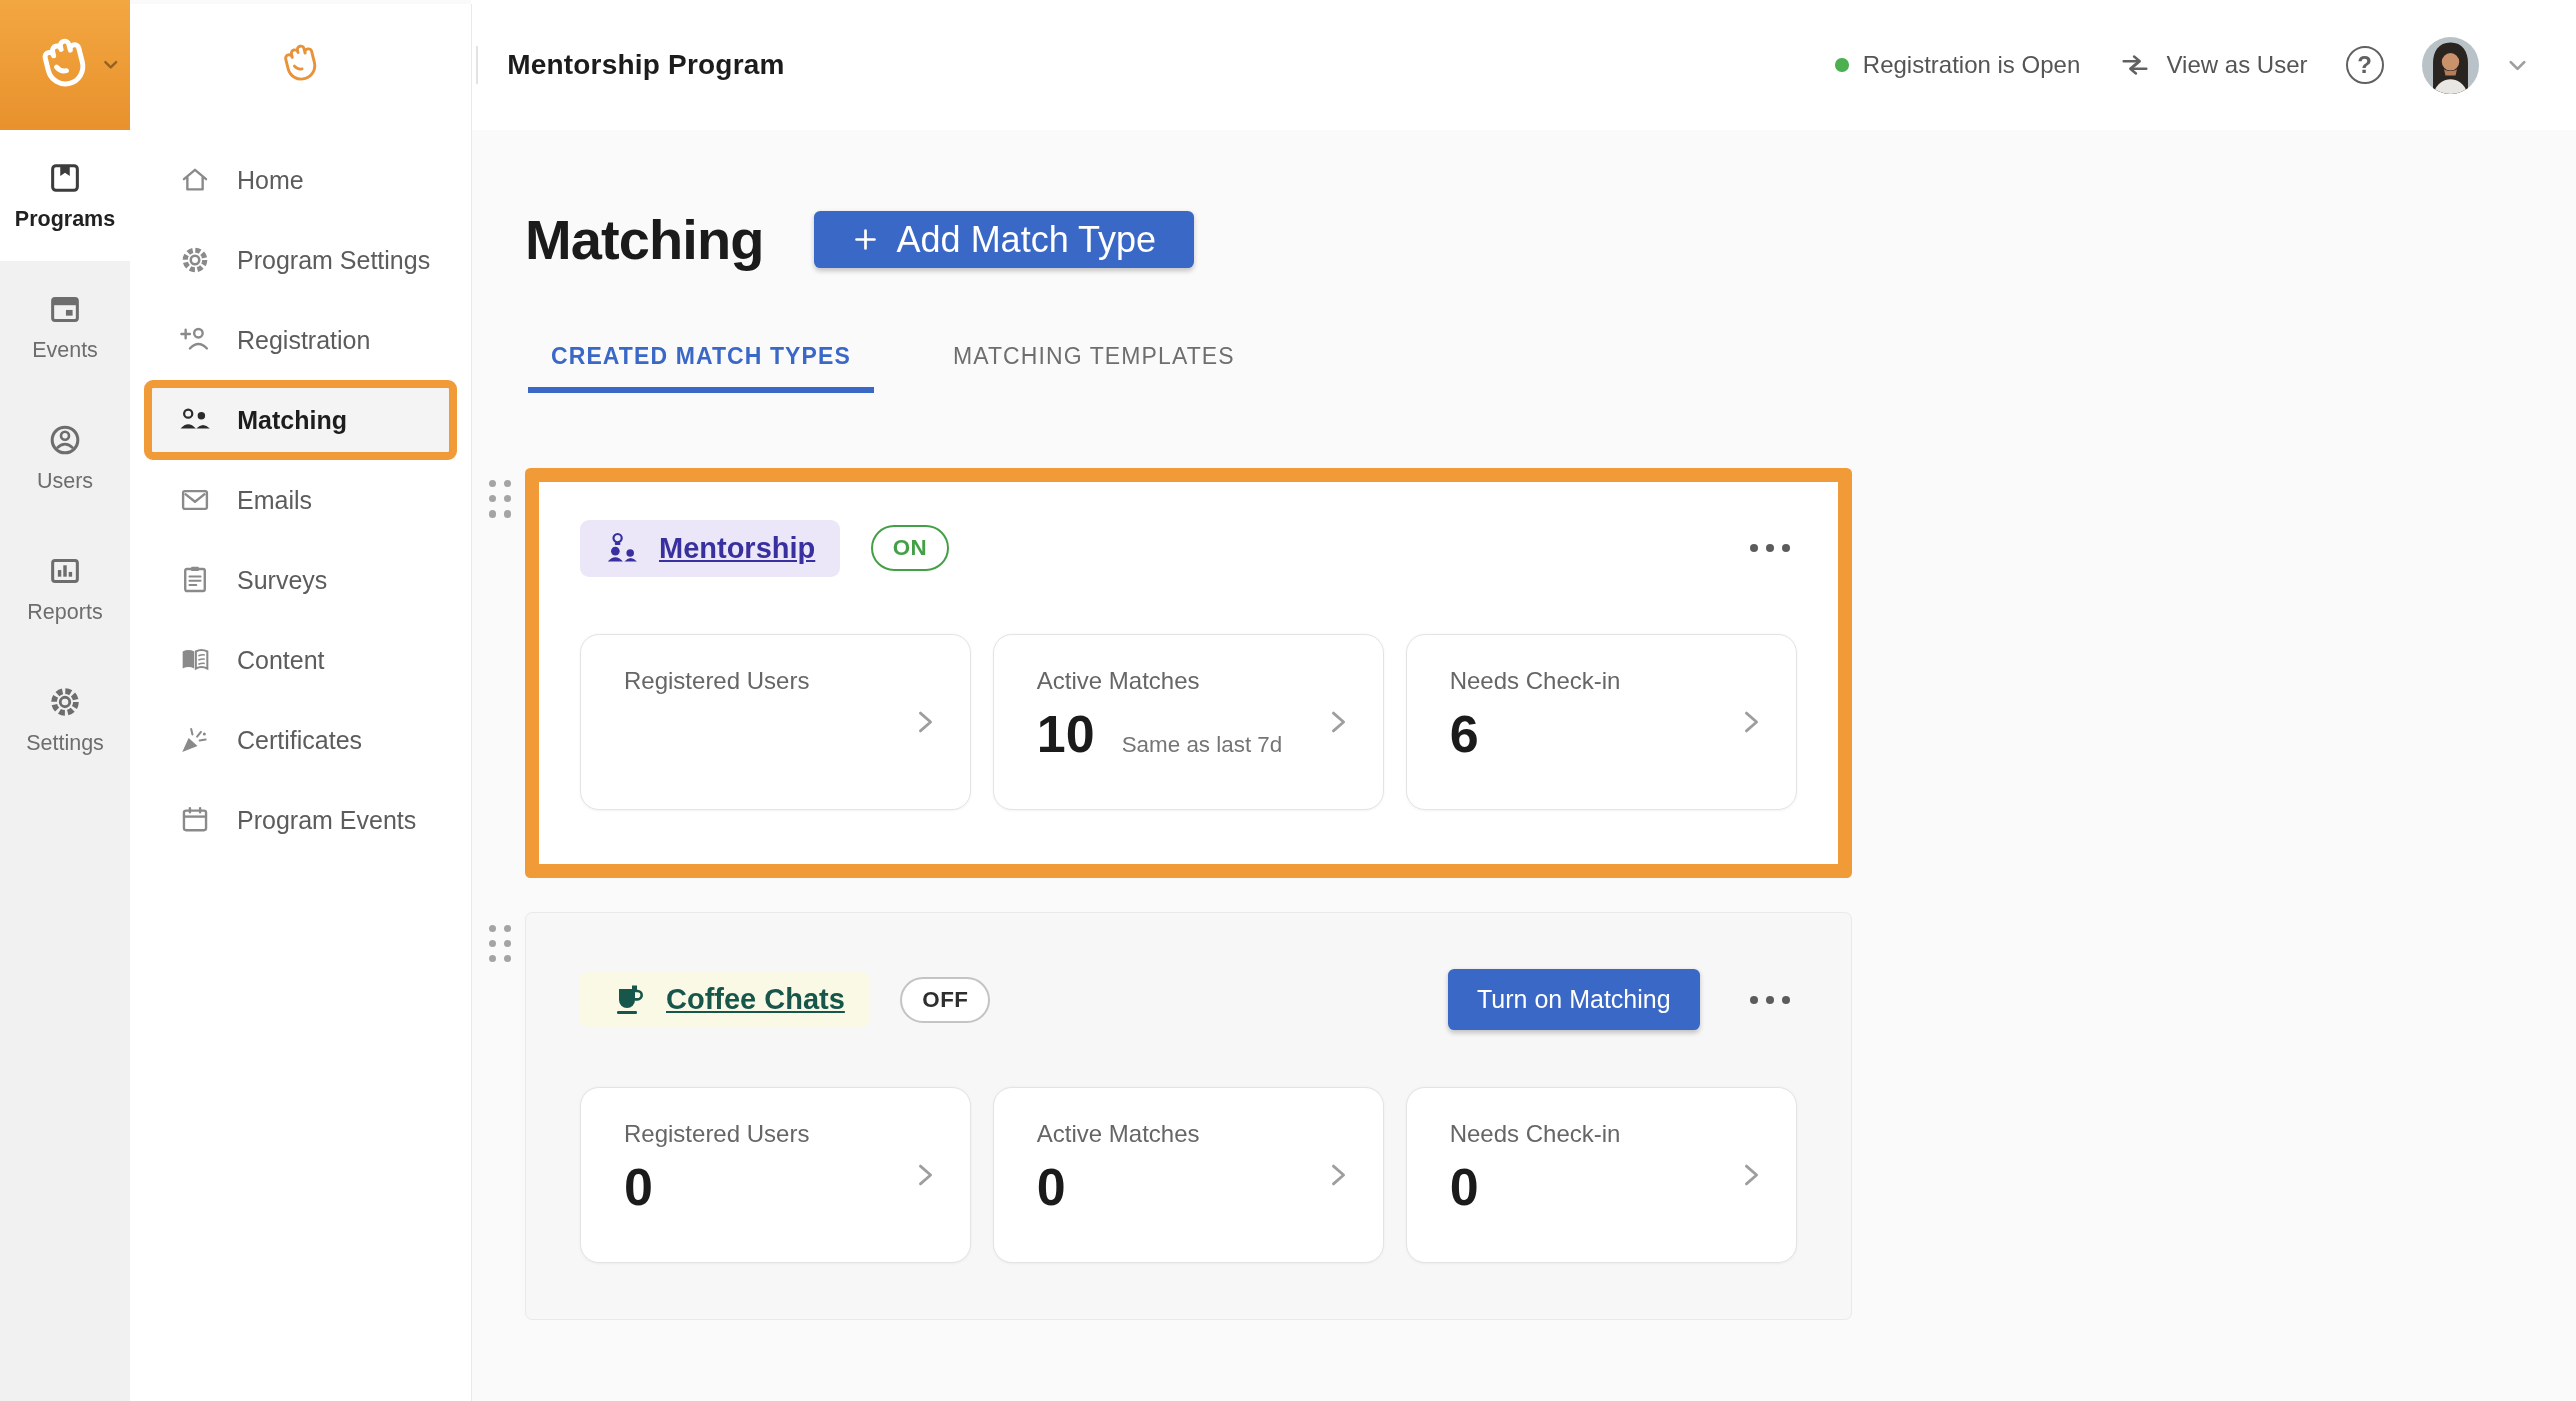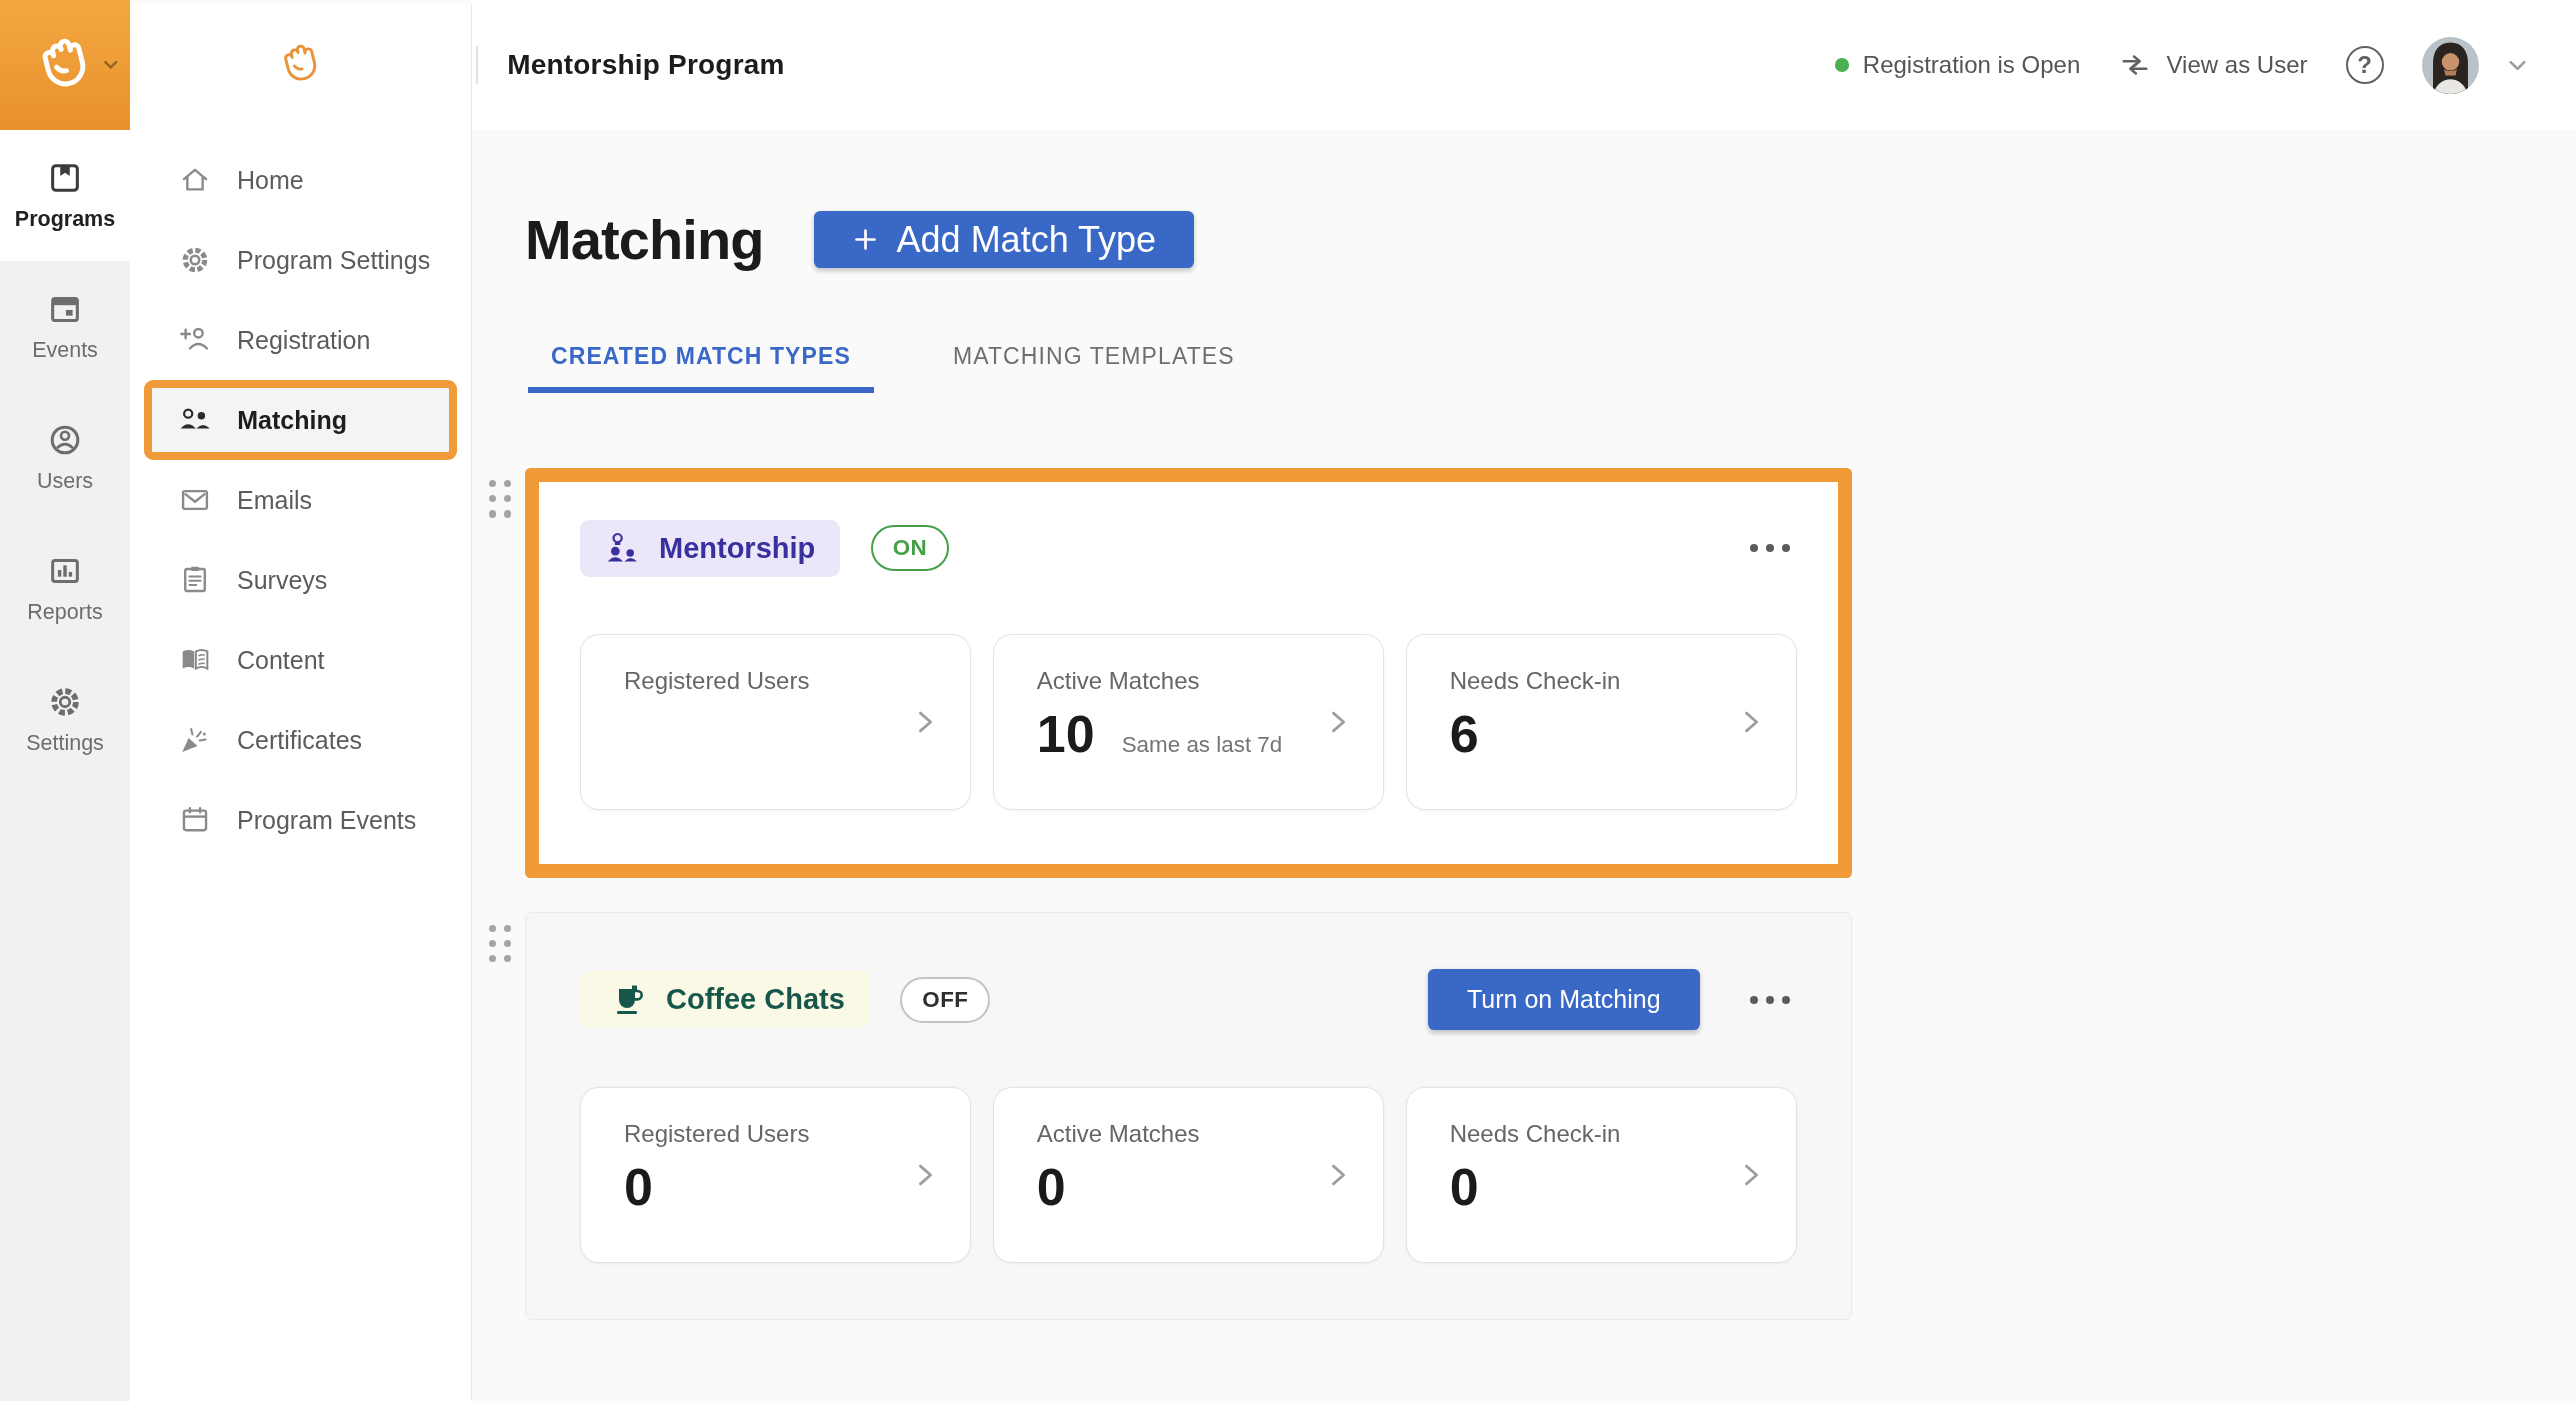--- a/index.html
+++ b/index.html
@@ -69,30 +69,30 @@
   .drag-handle{position:absolute;left:-36px;top:12.5px;cursor:grab;}
   .dots6{display:grid;grid-template-columns:repeat(2,7.2px);grid-auto-rows:7.2px;gap:8px;}
   .dots6 i{width:7.2px;height:7.2px;border-radius:50%;background:#a4a4a4;}
 
   .card{box-sizing:border-box;width:1327px;border-radius:7.2px;}
   .card.highlight{background:#fff;border:14.3px solid #F09A38;border-radius:5.4px;padding:38px 41px 54px;}
   .card.plain{background:#F7F7F7;border:1.8px solid #E9E9E9;padding:56px 54px 56px;}
 
   .section-head{display:flex;align-items:center;}
   .type-badge{display:flex;align-items:center;gap:18px;padding:10.8px 25px;border-radius:9px;
-              font-size:29px;font-weight:bold;cursor:default;}
+              font-size:29px;font-weight:bold;cursor:default;text-decoration:underline;}
   .type-badge svg{width:36px;height:36px;}
   .badge-mentorship{background:#EBE7F8;color:#39309F;}
   .badge-coffee{background:#FAF9E6;color:#17564A;padding-left:32px;}
   .pill{margin-left:30.5px;border-radius:27px;padding:8px 20px;font-size:22.4px;font-weight:bold;
         letter-spacing:0.4px;background:transparent;}
   .pill-on{color:#43A047;border:2.7px solid #43A047;}
   .pill-off{color:#2e2e2e;border:2.7px solid #C4C4C4;background:#fff;}
   .head-actions{margin-left:auto;display:flex;align-items:center;gap:43px;}
-  .turnon-btn{height:61px;padding:0 39px;font-size:25px;}
+  .turnon-btn{height:61px;padding:0 29px;font-size:25px;}
   .dots3{display:flex;gap:8px;align-items:center;cursor:pointer;padding:7.2px;}
   .dots3 i{width:8px;height:8px;border-radius:50%;background:#5c5c5c;}
 
   .stats{display:flex;gap:21.5px;margin-top:57px;}
   .stat{flex:1;position:relative;box-sizing:border-box;height:176px;background:#fff;
         border:1.8px solid #E4E4E4;border-radius:19px;padding:32px 39px 0 43px;cursor:pointer;
         box-shadow:0 0.9px 2.7px rgba(0,0,0,.05);}
   .stat-label{font-size:24px;color:#666;}
   .stat-value-row{display:flex;align-items:baseline;gap:27px;margin-top:10.8px;}
   .stat-value{font-size:52px;font-weight:bold;color:#1b1b1b;line-height:1.1;}

